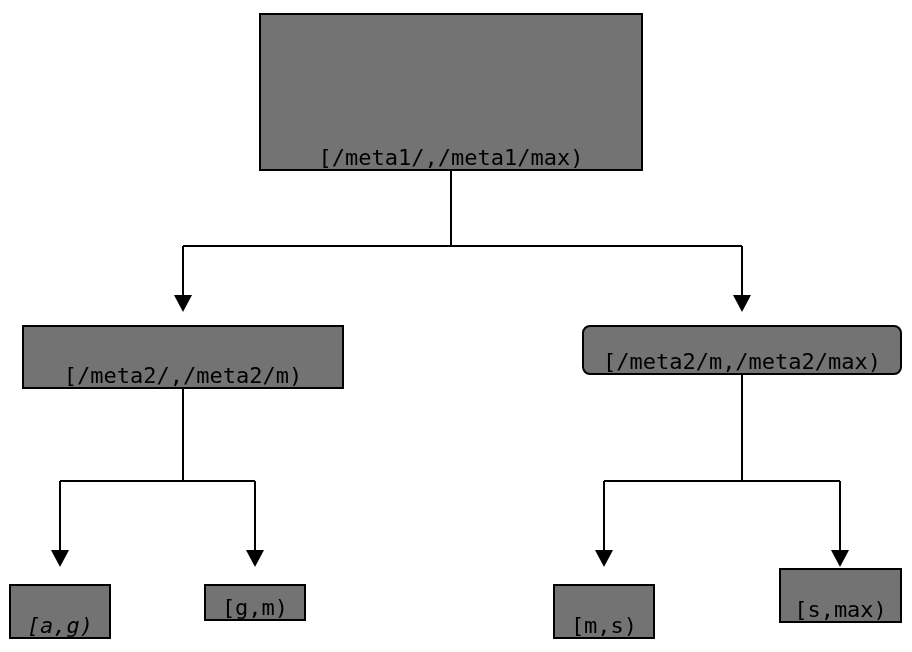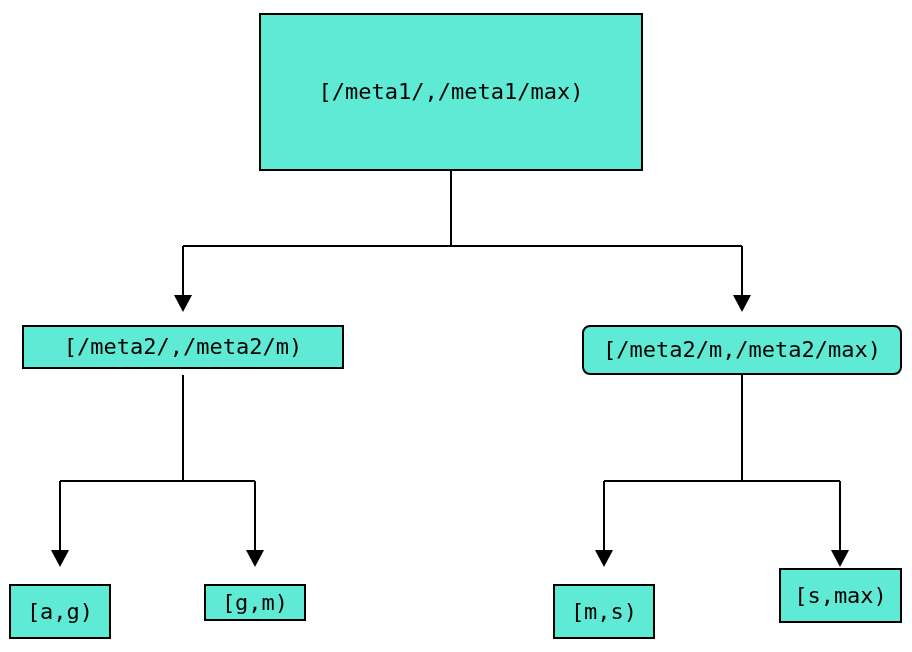--- a/index.html
+++ b/index.html
@@ -29,32 +29,32 @@
     stroke-width: 2;
   }
   .edges polygon {
     fill: #000000;
     stroke: none;
   }
   .node {
     position: absolute;
     box-sizing: border-box;
     border: 2px solid #000000;
-    background: #5eead4;
+    background: #737373;
     display: flex;
-    align-items: center;
+    align-items: flex-end;
     justify-content: center;
     font-size: 22px;
     line-height: 1;
     white-space: nowrap;
   }
   .node-root  { left: 259px; top: 13px;  width: 384px; height: 158px; }
-  .node-l2a   { left: 22px;  top: 325px; width: 322px; height: 44px;  }
+  .node-l2a   { left: 22px;  top: 325px; width: 322px; height: 64px;  }
   .node-l2b   { left: 582px; top: 325px; width: 320px; height: 50px; border-radius: 8px;  }
-  .node-leaf0 { left: 9px;   top: 584px; width: 102px; height: 55px;  }
+  .node-leaf0 { left: 9px;   top: 584px; width: 102px; height: 55px; font-style: italic;  }
   .node-leaf1 { left: 204px; top: 584px; width: 102px; height: 37px;  }
   .node-leaf2 { left: 553px; top: 584px; width: 102px; height: 55px;  }
   .node-leaf3 { left: 779px; top: 568px; width: 123px; height: 55px;  }
 </style>
 </head>
 <body>
 
 <div class="canvas">
 
   <svg class="edges" viewBox="0 0 912 652" aria-hidden="true">

